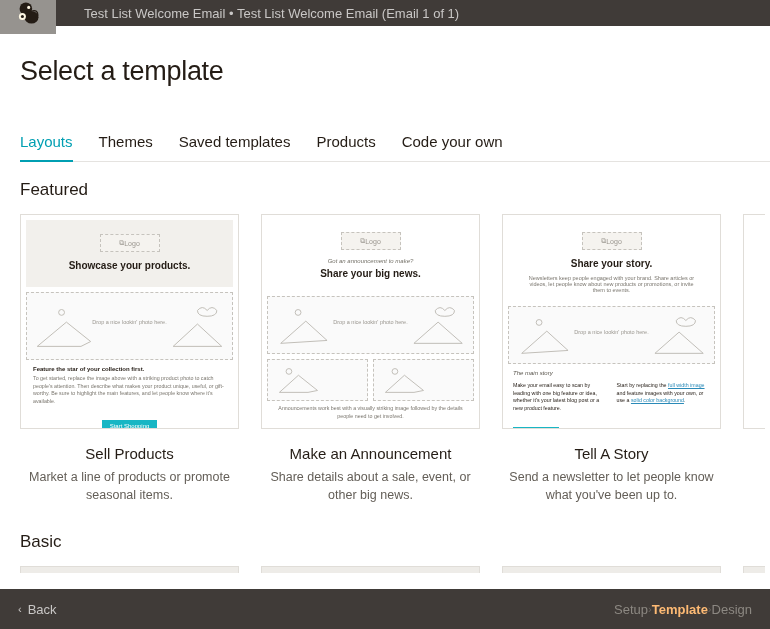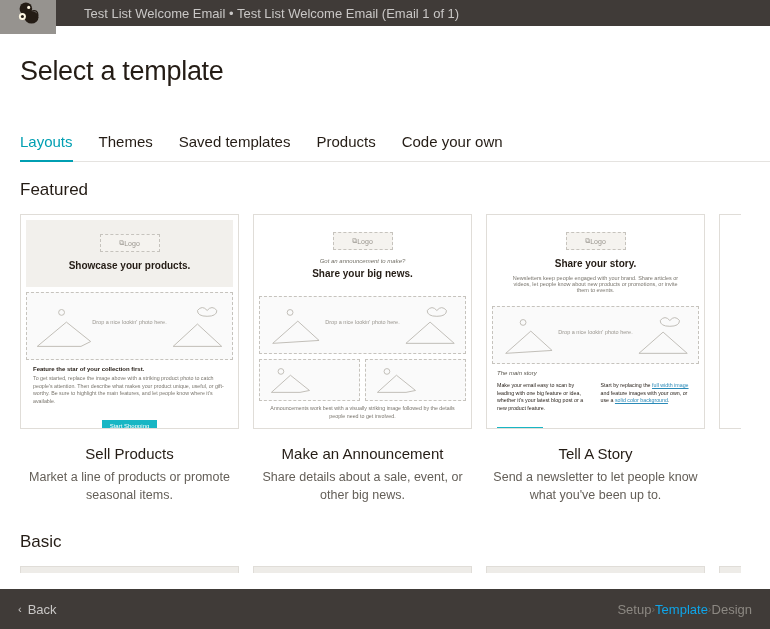--- a/index.html
+++ b/index.html
@@ -12,21 +12,21 @@
   
   .main { padding: 30px 0 0 20px; height:547px; overflow:hidden; }
   h1.page-title { font-size:27px; font-weight:500; letter-spacing:-0.3px; margin-bottom:46px; }
   
   .tabs { display:flex; gap:26px; border-bottom:1px solid #e5e3e0; }
   .tab { font-size:15px; color:#241c15; padding-bottom:10px; cursor:pointer; }
   .tab.active { color:#009fb2; border-bottom:2px solid #009fb2; margin-bottom:-1px; }
   
   .section-h { font-size:17px; font-weight:500; margin:18px 11px 14px 0; color:#241c15;}
   
-  .row { display:flex; gap:14px; }
+  .row { display:flex; gap:22px; }
   .card-col { width:219px; flex:0 0 219px; }
   .card-col.partial { width:22px; flex:0 0 22px; overflow:hidden; }
   .thumb { width:219px; height:215px; border:1px solid #e0ddd8; background:#fff; position:relative; overflow:hidden; cursor:pointer;}
   .logo-ph { margin:8px auto; width:60px; height:18px; border:1px dashed #c6c3bd; background:#f5f3ef; display:flex; align-items:center; justify-content:center; font-size:7px; color:#9a968f; }
   .headline { text-align:center; font-size:10px; font-weight:700; color:#241c15; margin:4px 8px 6px; }
   .subhead { text-align:center; font-size:6px; font-style: italic; color:#737067; }
   .imgph { border:1px dashed #c6c3bd; background:#fafafa; position:relative; }
   .imgph svg { width:100%; height:100%; display:block;}
   .tinytext { font-size:5.3px; line-height:1.45; color:#4b473f; }
   .tinytext.c7 { color:#7a766e; }
@@ -52,21 +52,21 @@
   
   .card-title { text-align:center; font-size:15px; font-weight:500; margin:16px 0 6px; }
   .card-desc { text-align:center; font-size:12.5px; color:#635e57; line-height:1.45; padding:0 4px;}
   
   .basic-thumb { width:219px; height:22px; border:1px solid #e0ddd8; background:#eeece8;}
   
   .footer { position:absolute; left:0; bottom:0; width:770px; height:40px; background:#403b38; color:#b6b3af; display:flex; align-items:center; justify-content:space-between; padding:0 18px; font-size:13px;}
   .back { display:flex; align-items:center; gap:6px; cursor:pointer; color:#c9c7c6;}
   .steps { display:flex; align-items:center; }
   .step { color:#8c8882;}
-  .step.active { color:#0ea5e9; font-weight:400;}
+  .step.active { color:#fdba74; font-weight:700;}
   .chev { color:#6b6761; font-size:11px;}
 </style>
 </head>
 <body>
 
 <div class="topbar">
   <div class="logo-box">
     <svg viewBox="0 0 40 40">
       <circle cx="17" cy="14" r="9" fill="#241c15"></circle>
       <ellipse cx="25" cy="26" rx="10" ry="9" fill="#241c15"></ellipse>

